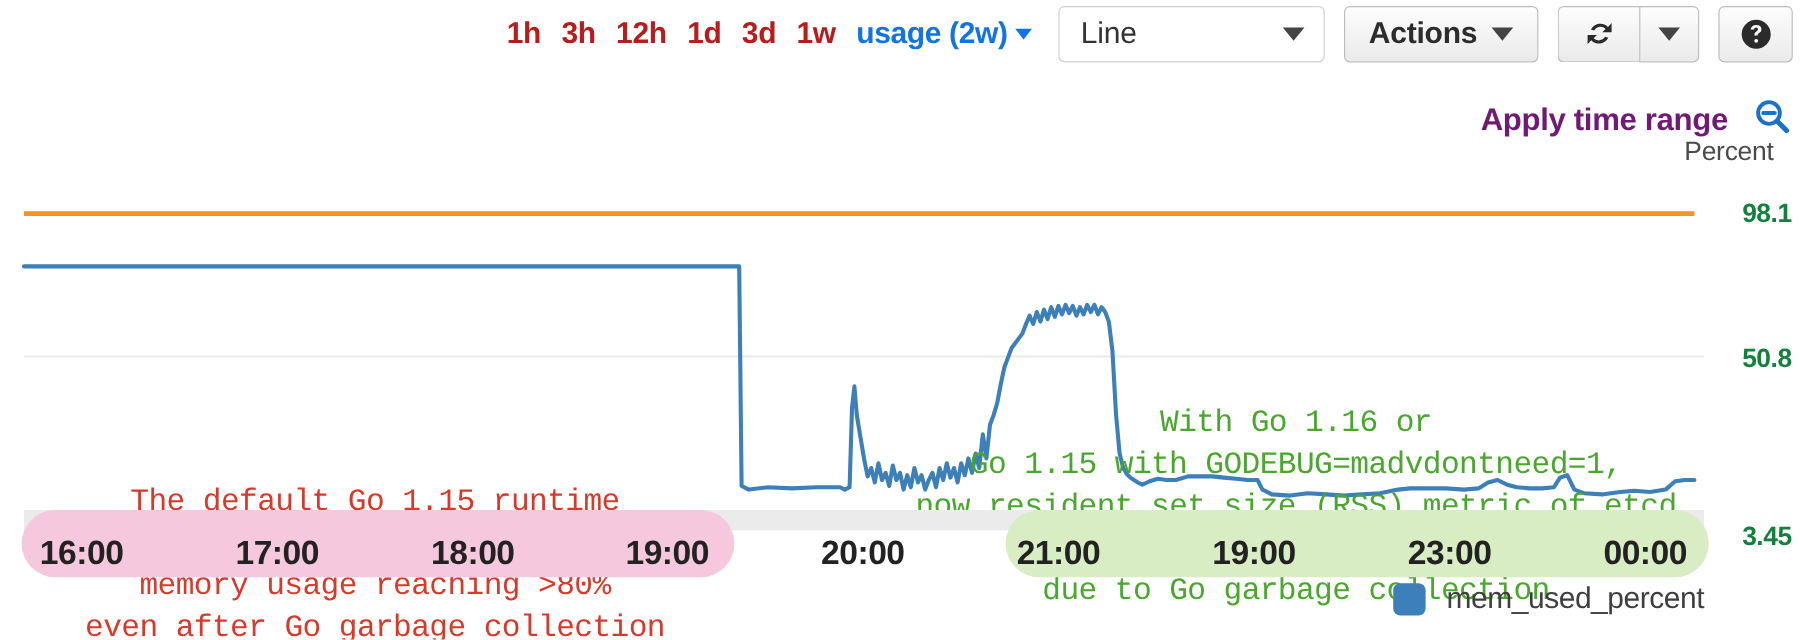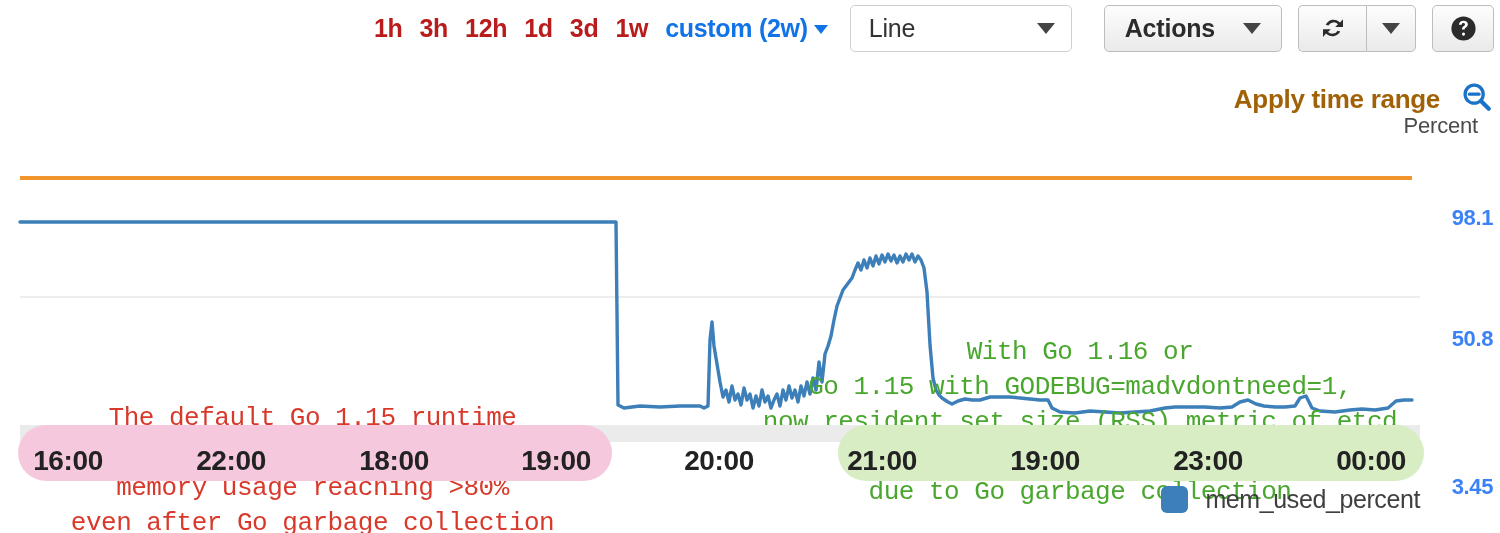--- a/index.html
+++ b/index.html
@@ -60,21 +60,21 @@
     width: 222px;
     height: 47px;
     border: 1px solid #cfcfcf;
     border-radius: 5px;
     background: #ffffff;
     display: flex;
     align-items: center;
     justify-content: space-between;
     padding: 0 16px 0 18px;
     box-sizing: border-box;
-    margin-right: 32px;
+    margin-right: 16px;
     cursor: pointer;
   }
   .select-box .label {
     font-size: 25px;
     color: #333333;
     letter-spacing: -0.2px;
   }
   .caret-dark {
     width: 0; height: 0;
     border-left: 9px solid transparent;
@@ -88,21 +88,21 @@
     border-radius: 5px;
     background: linear-gradient(#fdfdfd, #eaeaea);
     display: flex;
     align-items: center;
     justify-content: center;
     box-sizing: border-box;
     cursor: pointer;
   }
   .btn-actions {
     padding: 0 20px;
-    gap: 28px;
+    gap: 12px;
     margin-right: 16px;
   }
   .btn-actions .label {
     font-size: 25px;
     font-weight: 700;
     color: #2c2c2c;
     letter-spacing: -0.2px;
   }
   .split {
     display: flex;
@@ -130,21 +130,21 @@
     position: absolute;
     right: 6px;
     top: 80px;
     display: flex;
     align-items: center;
     gap: 20px;
   }
   .apply-link {
     font-size: 26px;
     font-weight: 700;
-    color: #a16207;
+    color: #701a75;
     letter-spacing: -0.3px;
     cursor: pointer;
   }
   .zoom-out-icon { display: block; }
 
   .unit-label {
     position: absolute;
     right: 22px;
     top: 113px;
     font-size: 22px;
@@ -162,24 +162,23 @@
   }
   .plot-svg {
     position: absolute;
     left: 0; top: 0;
   }
 
   .y-label {
     position: absolute;
     font-size: 22px;
     font-weight: 700;
-    color: #3b82f6;
+    color: #15803d;
     letter-spacing: -0.4px;
     right: 7px;
-    margin-top: 40px;
   }
   .y-top  { top: 165px; }
   .y-mid  { top: 286px; }
   .y-bot  { top: 434px; }
 
   
   .annot {
     position: absolute;
     font-family: Liberation Mono, monospace;
     font-size: 26px;
@@ -270,21 +269,21 @@
 
 <div class="toolbar">
 
   <div class="range-group">
     <span class="range-btn">1h</span>
     <span class="range-btn">3h</span>
     <span class="range-btn">12h</span>
     <span class="range-btn">1d</span>
     <span class="range-btn">3d</span>
     <span class="range-btn">1w</span>
-    <span class="range-btn active"><span>custom (2w)</span><i class="caret-sm"></i></span>
+    <span class="range-btn active"><span>usage (2w)</span><i class="caret-sm"></i></span>
   </div>
 
   <div class="select-box">
     <span class="label">Line</span>
     <i class="caret-dark"></i>
   </div>
 
   <div class="btn btn-actions">
     <span class="label">Actions</span>
     <i class="caret-dark"></i>
@@ -368,21 +367,21 @@
 <div class="y-label y-top">98.1</div>
 <div class="y-label y-mid">50.8</div>
 <div class="y-label y-bot">3.45</div>
 
 <div class="xaxis">
   <div class="axis-strip"></div>
   <div class="band band-pink"></div>
   <div class="band band-green"></div>
 
   <span class="xtick" style="left:68px">16:00</span>
-  <span class="xtick" style="left:231px">22:00</span>
+  <span class="xtick" style="left:231px">17:00</span>
   <span class="xtick" style="left:394px">18:00</span>
   <span class="xtick" style="left:556px">19:00</span>
   <span class="xtick" style="left:719px">20:00</span>
   <span class="xtick" style="left:882px">21:00</span>
   <span class="xtick" style="left:1045px">19:00</span>
   <span class="xtick" style="left:1208px">23:00</span>
   <span class="xtick" style="left:1371px">00:00</span>
 </div>
 
 <div class="legend">

